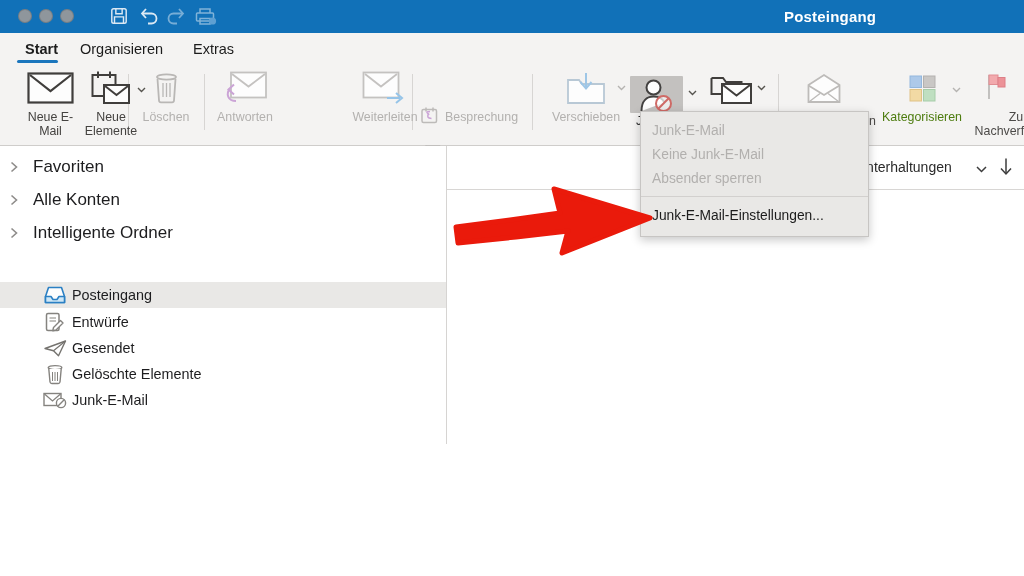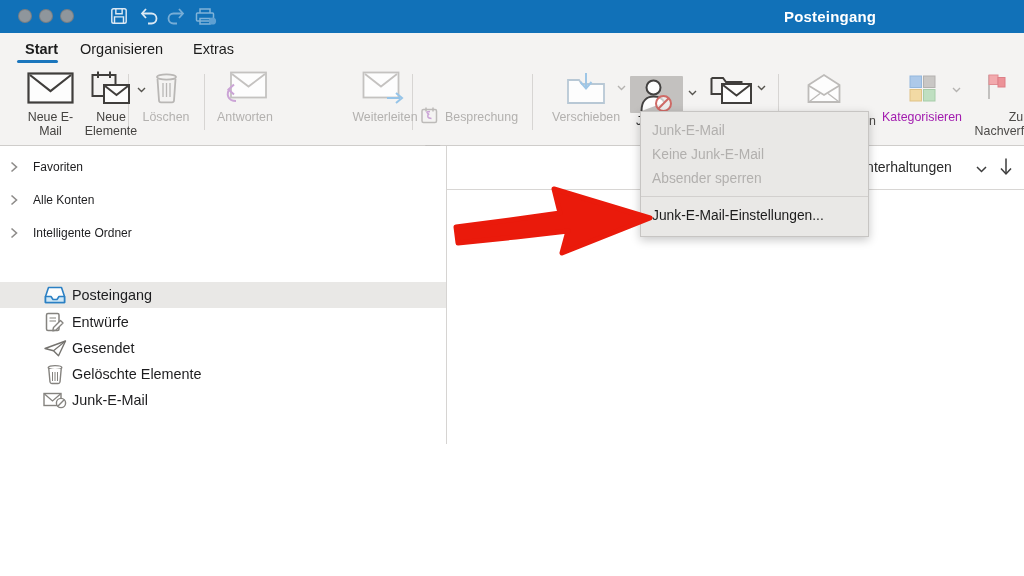--- a/index.html
+++ b/index.html
@@ -30,21 +30,21 @@
   .smallbtn { position:absolute; display:flex; align-items:center; gap:6px; font-size:12.4px; color:#b3b1af;margin-top:29px; }
   .chev { color:#56544f; }
   .chev.faded { color:#b5b3b1; }
   .junkbg { position:absolute; left:630px; top:11px; width:53px; height:37px; background:#c3c1bf; border-radius:1px; }
   .frag { position:absolute; font-size:12.4px; color:#1f1f1f; }
 
   
   .sidebar { position:absolute; left:0; top:146px; width:447px; height:430px; background:#fff; border-right:1px solid #d6d4d2; }
   .sec { position:absolute; left:0; width:100%; height:26px; display:flex; align-items:center; }
   .sec .sc { margin-left:10px; width:14px; display:flex; }
-  .sec .lbl { margin-left:9px; font-size:12px; color:#1d1d1f; }
+  .sec .lbl { margin-left:9px; font-size:17px; color:#1d1d1f; }
   .folder { position:absolute; left:0; width:100%; height:26px; display:flex; align-items:center; }
   .folder .fic { position:absolute; left:43px; width:24px; display:flex; justify-content:center; }
   .folder .lbl { margin-left:72px; font-size:14.4px; color:#1d1d1f; }
   .folder.selected { background:#e9e8e6; }
 
   .listheader { position:absolute; left:447px; top:146px; width:577px; height:44px; background:#fff; border-bottom:1px solid #d8d6d4; }
   .viewmode { position:absolute; left:409px; top:13px; font-size:14px; color:#2a2a2a; }
   .vm-chev { position:absolute; left:529px; top:20px; }
   .sort-arrow { position:absolute; left:552px; top:11px; }
 
@@ -257,21 +257,21 @@
         <svg width="27" height="27" viewBox="0 0 27 27">
           <rect x="1" y="1" width="11.5" height="11.5" fill="#adc9e9" stroke="#93b7dd"></rect>
           <rect x="14.5" y="1" width="11.5" height="11.5" fill="#c9c7c5" stroke="#b3b1af"></rect>
           <rect x="1" y="14.5" width="11.5" height="11.5" fill="#f2daa4" stroke="#dfc286"></rect>
           <rect x="14.5" y="14.5" width="11.5" height="11.5" fill="#bfdfc1" stroke="#a6cda9"></rect>
         </svg>
         <svg style="position:absolute; right:9px; top:22px" class="chev faded" width="9" height="6" viewBox="0 0 9 6">
           <path d="M1 1 L4.5 4.5 L8 1" fill="none" stroke="currentColor" stroke-width="1.4"></path>
         </svg>
       </div>
-      <div class="rlabel" style="color:#a21caf">Kategorisieren</div>
+      <div class="rlabel" style="color:#4d7c0f">Kategorisieren</div>
     </div>
 
     <div class="rbtn" style="left:966px; width:104px">
       <div class="ricon">
         <svg style="position:absolute; left:16px; top:6px" width="26" height="32" viewBox="0 0 26 32">
           <line x1="7" y1="4" x2="7" y2="28" stroke="#b5b3b1" stroke-width="1.6"></line>
           <rect x="7" y="4" width="9" height="9.5" fill="#f2a9ad" stroke="#e18d93"></rect>
           <rect x="16" y="6.5" width="7" height="9.5" fill="#ec9298" stroke="#dd7f87"></rect>
         </svg>
       </div>

